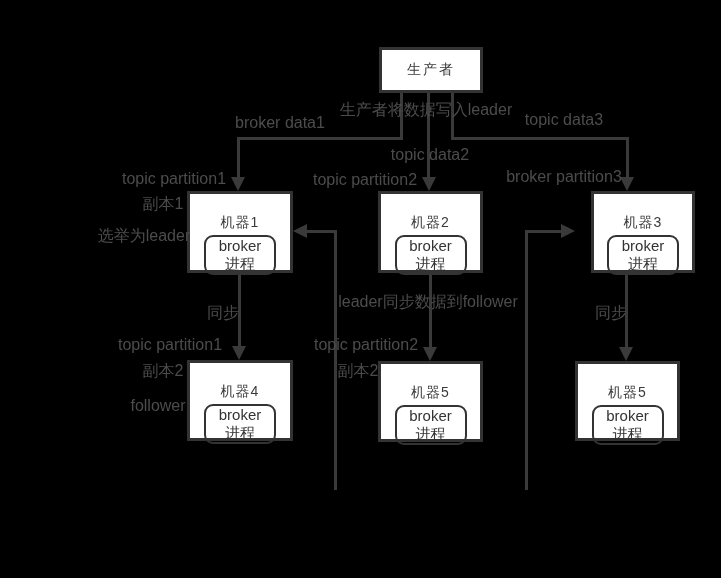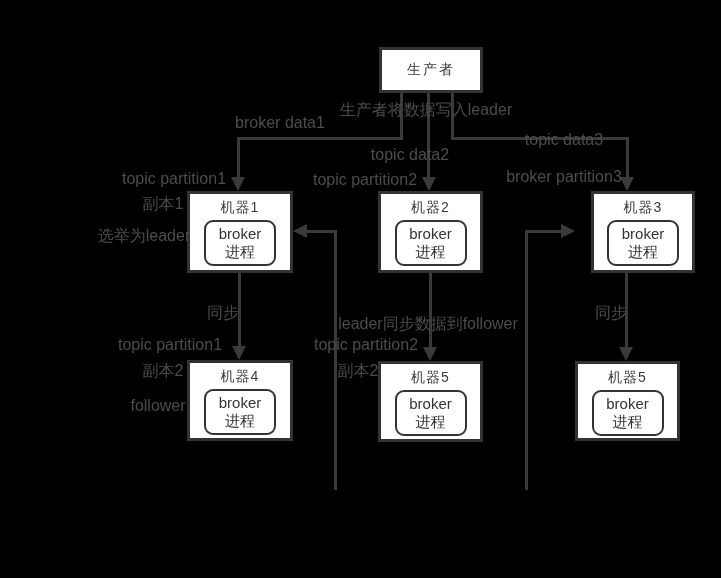--- a/index.html
+++ b/index.html
@@ -9,21 +9,21 @@
   }
   .box {
     position:absolute; background:#ffffff; border:3px solid #333333;
     box-sizing:border-box;
   }
   .simple-box {
     display:flex; align-items:center; justify-content:center;
     font-size:14px; color:#3a3a3a; letter-spacing:2px;
   }
   .machine {
-    display:flex; flex-direction:column; align-items:center; padding-top:5px;
+    display:flex; flex-direction:column; align-items:center; padding-top:20px;
   }
   .machine-title { font-size:14px; color:#3a3a3a; margin-bottom:3px; letter-spacing:1px; }
   .broker {
     width:72px; height:46px; border:2px solid #333333; border-radius:9px;
     display:flex; flex-direction:column; align-items:center; justify-content:center;
     font-size:15px; color:#333333; line-height:1.2; box-sizing:border-box;
   }
   .lbl {
     position:absolute; color:#4c4c4c; font-size:16px; white-space:nowrap;
     transform:translate(-50%,-50%);
@@ -115,29 +115,29 @@
     <div class="machine-title">机器5</div>
     <div class="broker">
       <div>broker</div>
       <div>进程</div>
     </div>
   </div>
 
 
   <div class="lbl" style="left:426px;top:110px">生产者将数据写入leader</div>
   <div class="lbl" style="left:280px;top:123px">broker data1</div>
-  <div class="lbl" style="left:410px;top:155px">topic data2</div>
-  <div class="lbl" style="left:564px;top:140px">topic data3</div>
+  <div class="lbl" style="left:430px;top:155px">topic data2</div>
+  <div class="lbl" style="left:564px;top:120px">topic data3</div>
   <div class="lbl" style="left:174px;top:179px">topic partition1</div>
   <div class="lbl" style="left:365px;top:180px">topic partition2</div>
   <div class="lbl" style="left:564px;top:177px">broker partition3</div>
   <div class="lbl" style="left:163px;top:204px">副本1</div>
   <div class="lbl" style="left:144px;top:236px">选举为leader</div>
   <div class="lbl" style="left:223px;top:313px">同步</div>
-  <div class="lbl" style="left:428px;top:324px">leader同步数据到follower</div>
+  <div class="lbl" style="left:428px;top:302px">leader同步数据到follower</div>
   <div class="lbl" style="left:611px;top:313px">同步</div>
   <div class="lbl" style="left:170px;top:345px">topic partition1</div>
   <div class="lbl" style="left:366px;top:345px">topic partition2</div>
   <div class="lbl" style="left:163px;top:371px">副本2</div>
   <div class="lbl" style="left:358px;top:371px">副本2</div>
   <div class="lbl" style="left:158px;top:406px">follower</div>
 
 </div>
 
 </body></html>

